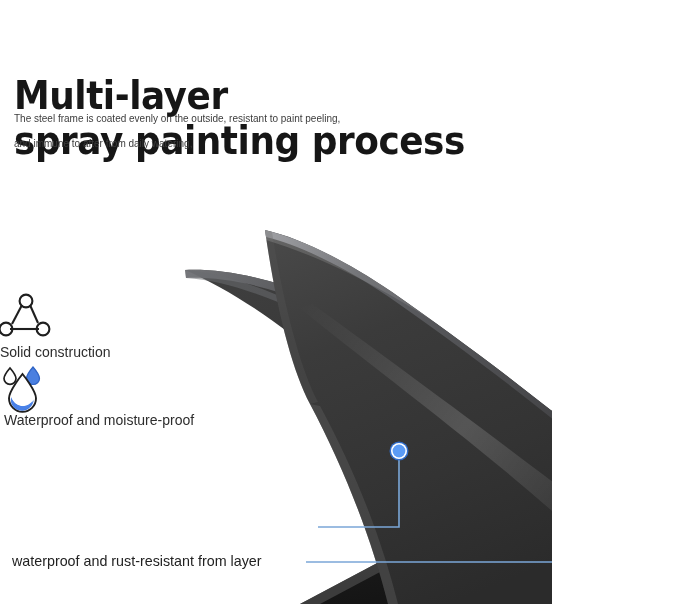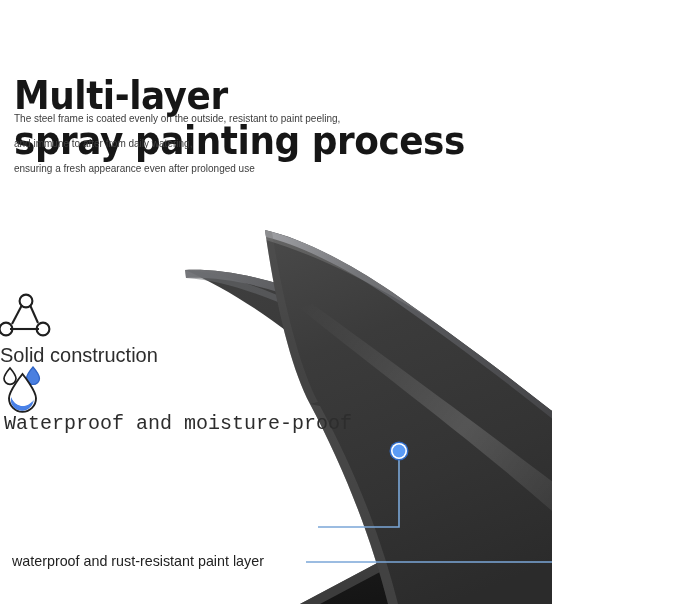--- a/index.html
+++ b/index.html
@@ -39,29 +39,29 @@
 
   
   .photo{position:absolute;left:0;top:188px;width:679px;height:416px;}
   .photo svg{display:block;}
 
   
   .feature{position:absolute;}
   .feature .ficon{position:absolute;left:0;top:0;}
   .feature .flabel{
     position:absolute;
-    font-size:20px;
+    font-size:14px;
     color:#2d2d2d;
     white-space:nowrap;
     font-family:"Liberation Sans",sans-serif;
   }
   #feat-solid{left:0px;top:288px;}
   #feat-solid .flabel{left:0px;top:56px;}
   #feat-water{left:0px;top:364px;}
-  #feat-water .flabel{left:4px;top:48px;font-family:Liberation Mono, monospace;}
+  #feat-water .flabel{left:4px;top:48px;}
 
   
   .callout-label{
     position:absolute;
     font-size:14.3px;
     color:#222222;
     white-space:nowrap;
     font-family:"Liberation Sans",sans-serif;
   }
   #callout-alu{left:159px;top:518px;}
@@ -179,21 +179,20 @@
     </svg>
   </div>
 
   <h1 class="heading">
     <span class="l1">Multi-layer</span><span class="l2">spray painting process</span>
   </h1>
 
   <div class="subtitle">
     <span>The steel frame is coated evenly on the outside, resistant to paint peeling,</span>
     <span>and immune to after from daily watering,</span>
-    <span>ensuring a fresh appearance even after prolonged use</span>
   </div>
 
   <div class="feature" id="feat-solid">
     <span class="ficon">
       <svg width="52" height="52" viewBox="0 0 52 52" xmlns="http://www.w3.org/2000/svg">
         <g stroke="#1f1f1f" stroke-width="2.1" fill="none">
           <line x1="10" y1="41" x2="39" y2="41"></line>
           <line x1="12" y1="36" x2="22" y2="17"></line>
           <line x1="30" y1="17" x2="38" y2="35"></line>
           <circle cx="26" cy="13" r="6.4"></circle>
@@ -215,21 +214,21 @@
 
         <path d="M 22.5 10 C 22.5 10, 9 26.5, 9 34.2 C 9 41.8, 15.1 47.8, 22.5 47.8 C 29.9 47.8, 36 41.8, 36 34.2 C 36 26.5, 22.5 10, 22.5 10 Z" fill="#ffffff" stroke="#1f1f1f" stroke-width="1.9"></path>
 
         <path d="M 11.3 33.6 C 13.6 40.0, 19.6 43.6, 26.4 41.9 C 30.1 41.0, 32.8 38.5, 34.0 35.4 C 33.0 42.3, 27.4 47.2, 20.7 46.6 C 14.4 46.0, 10.0 40.4, 11.3 33.6 Z" fill="#3f77dd"></path>
         <path d="M 11.0 33.0 C 12.8 39.8, 19.4 43.8, 26.2 41.6 C 29.0 40.7, 31.3 38.9, 32.8 36.6 C 31.9 42.0, 27.1 46.2, 21.3 46.2 C 14.8 46.2, 9.9 40.4, 11.0 33.0 Z" fill="#4a82e8"></path>
       </svg>
     </span>
     <span class="flabel">Waterproof and moisture-proof</span>
   </div>
 
-  <div class="callout-label" id="callout-paint">waterproof and rust-resistant paint layer</div>
+  <div class="callout-label" id="callout-paint">waterproof and rust-resistant from layer</div>
 
   <svg class="callouts" viewBox="0 0 679 604" xmlns="http://www.w3.org/2000/svg">
     <g stroke="#7ba7d7" stroke-width="1.6" fill="none">
 
       <path d="M 399 459 L 399 527 L 318 527"></path>
 
       <path d="M 563 495 L 563 562 L 306 562"></path>
     </g>
 
     <g>

